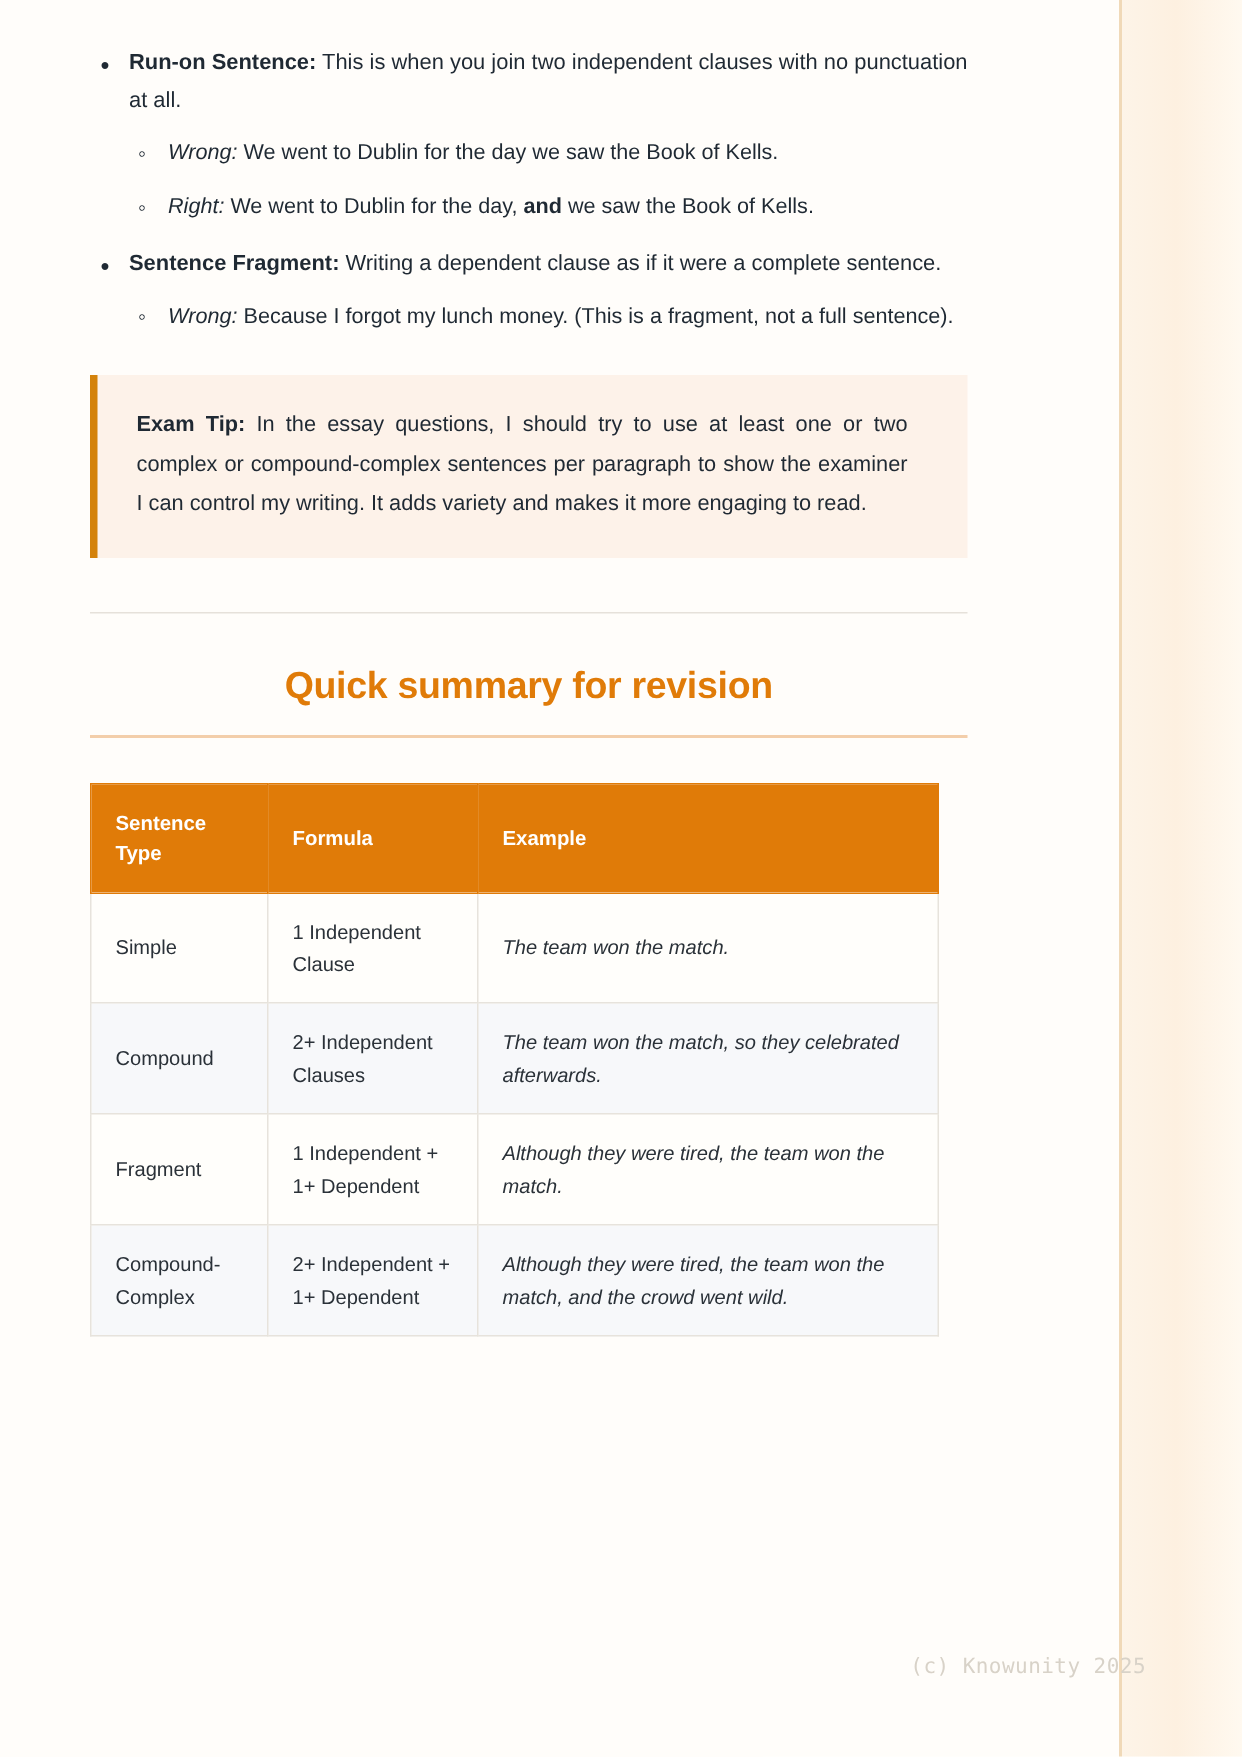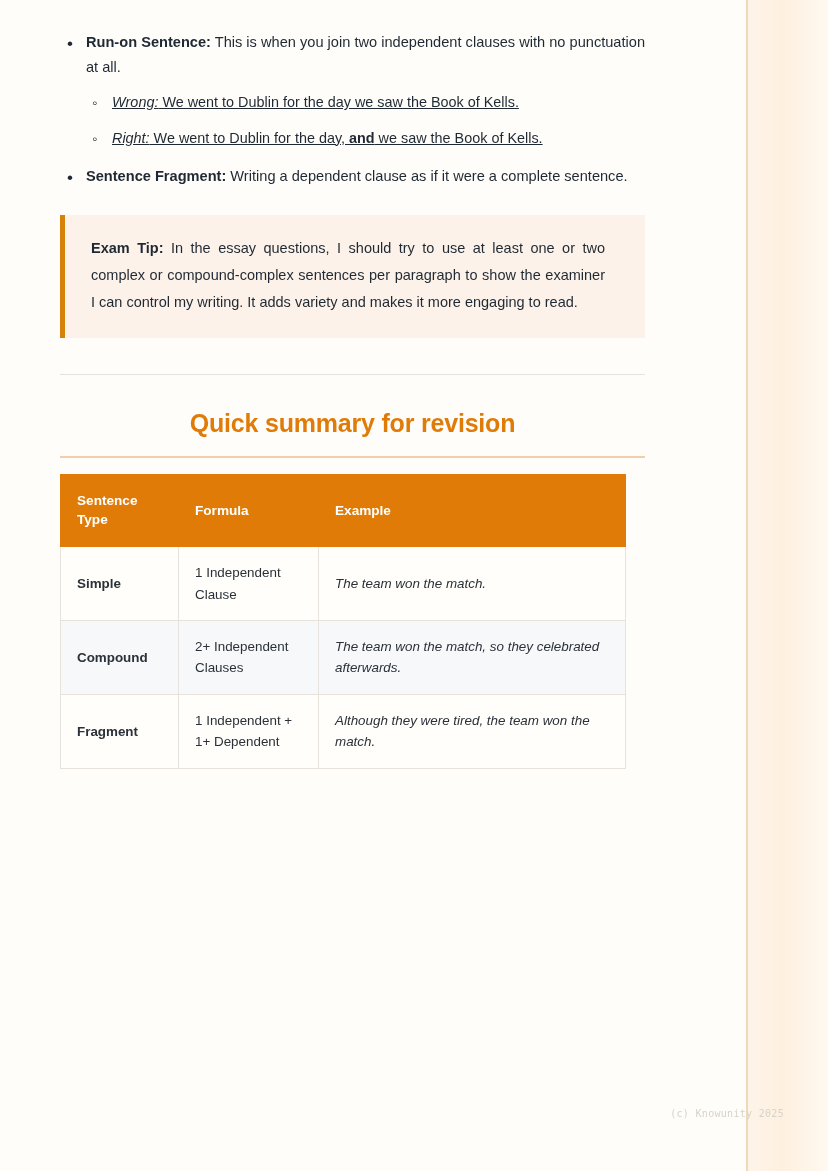--- a/index.html
+++ b/index.html
@@ -57,21 +57,20 @@
     position: absolute;
     left: 7px;
     top: -1px;
     font-size: 17px;
     color: #1f2933;
   }
   ul.lvl2 {
     list-style: none;
     margin: 10px 0 4px 0;
     padding: 0;
-    text-decoration: underline;
   }
   ul.lvl2 > li {
     position: relative;
     padding-left: 26px;
     margin-bottom: 11px;
     font-size: 14.4px;
     line-height: 1.7;
   }
   ul.lvl2 > li::before {
     content: "\25E6";
@@ -108,21 +107,21 @@
     letter-spacing: -0.2px;
     text-align: center;
   }
   .title-rule {
     margin-top: 18px;
     height: 2px;
     background: #f3ceaa;
   }
 
   table.summary {
-    margin-top: 16px;
+    margin-top: 30px;
     border-collapse: collapse;
     width: 565px;
     table-layout: fixed;
   }
   table.summary th {
     background: #e07b08;
     color: #ffffff;
     text-align: left;
     font-size: 13.6px;
     font-weight: bold;
@@ -138,29 +137,29 @@
     line-height: 1.6;
     vertical-align: middle;
     color: #2a3138;
   }
   table.summary col.c1 { width: 118px; }
   table.summary col.c2 { width: 140px; }
   table.summary col.c3 { width: 307px; }
   table.summary tr:nth-child(odd of .row) { background: #fffefc; }
   tr.row.alt td { background: #f7f8fa; }
   tr.row td { background: #fffefb; }
-  td.type { font-weight: bold; }
+  td.type { font-weight: normal; }
   td.example { font-style: italic; }
 
   .watermark {
     position: absolute;
-    right: 44px;
+    right: 64px;
     bottom: 52px;
     font-family: "DejaVu Sans Mono", monospace;
-    font-size: 10px;
+    font-size: 14px;
     color: #d8d2c8;
     letter-spacing: 0.3px;
   }
 </style>
 </head>
 <body>
 
 <div class="page">
 
   <div class="right-strip"></div>
@@ -178,20 +177,23 @@
           </li>
           <li>
             <span class="i">Right:</span><span> We went to Dublin for the day, </span><span class="b">and</span><span> we saw the Book of Kells.</span>
           </li>
         </ul>
       </li>
 
       <li>
         <span class="b">Sentence Fragment:</span><span> Writing a dependent clause as if it were a complete sentence.</span>
         <ul class="lvl2">
+          <li>
+            <span class="i">Wrong:</span><span> Because I forgot my lunch money. (This is a fragment, not a full sentence).</span>
+          </li>
         </ul>
       </li>
 
     </ul>
 
     <div class="tipbox">
       <span class="b">Exam Tip:</span><span> In the essay questions, I should try to use at least one or two complex or compound-complex sentences per paragraph to show the examiner I can control my writing. It adds variety and makes it more engaging to read.</span>
     </div>
 
     <div class="hr"></div>
@@ -221,20 +223,25 @@
         <tr class="row alt">
           <td class="type">Compound</td>
           <td>2+ Independent Clauses</td>
           <td class="example">The team won the match, so they celebrated afterwards.</td>
         </tr>
         <tr class="row">
           <td class="type">Fragment</td>
           <td>1 Independent + 1+ Dependent</td>
           <td class="example">Although they were tired, the team won the match.</td>
         </tr>
+        <tr class="row alt">
+          <td class="type">Compound-Complex</td>
+          <td>2+ Independent + 1+ Dependent</td>
+          <td class="example">Although they were tired, the team won the match, and the crowd went wild.</td>
+        </tr>
       </tbody>
     </table>
 
   </div>
 
   <div class="watermark">(c) Knowunity 2025</div>
 
 </div>
 
 </body></html>

